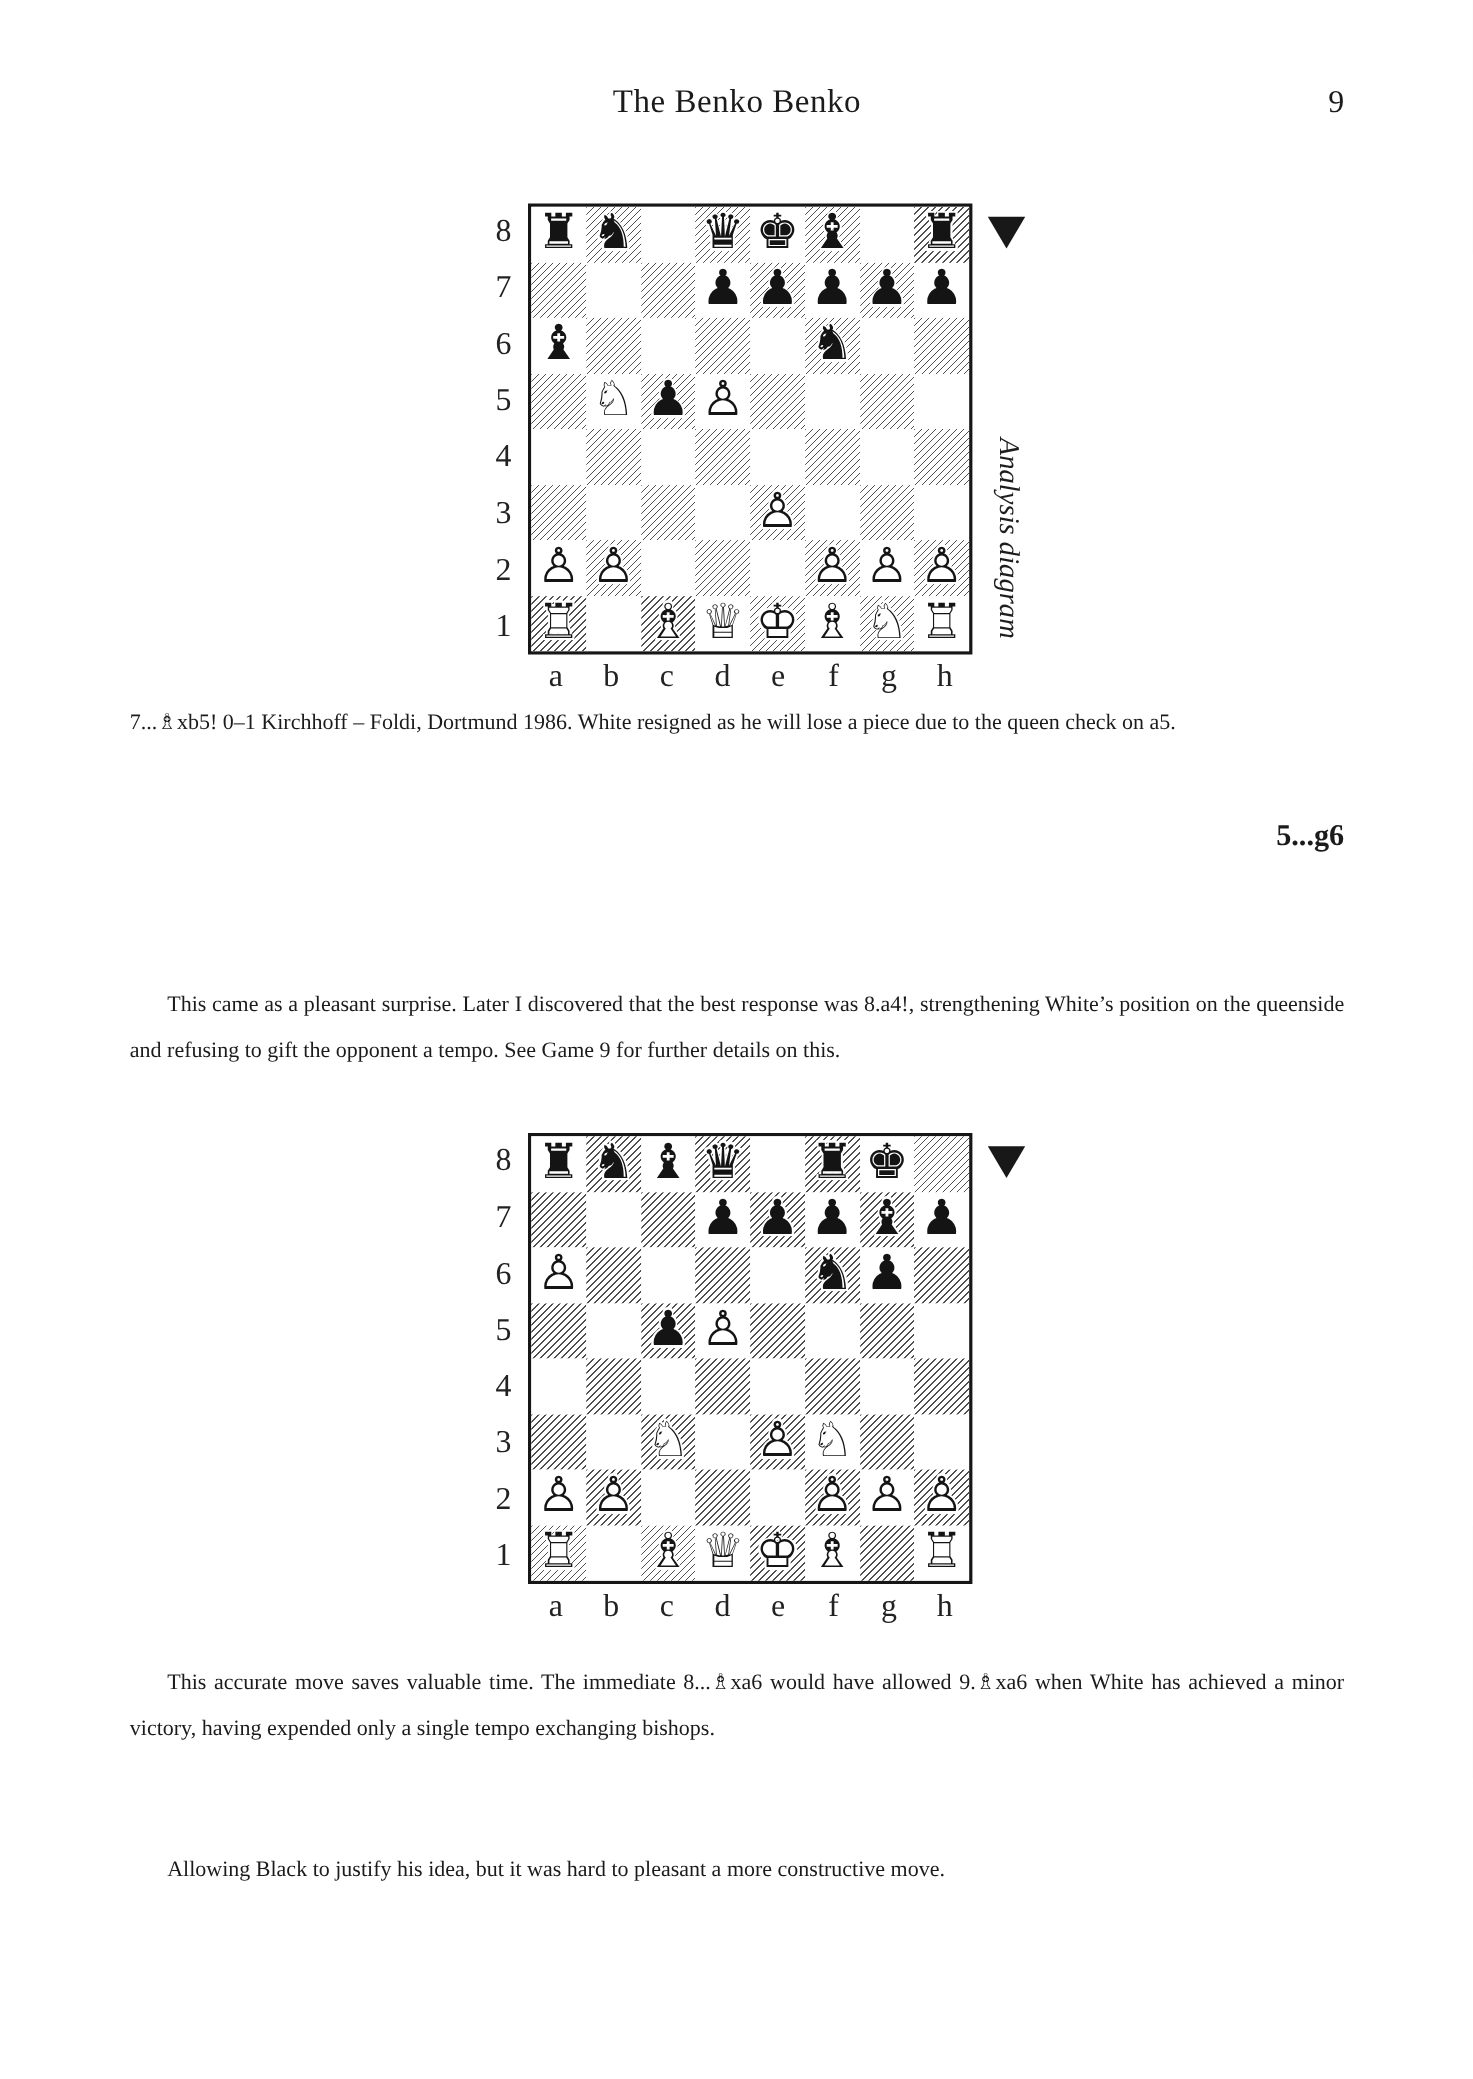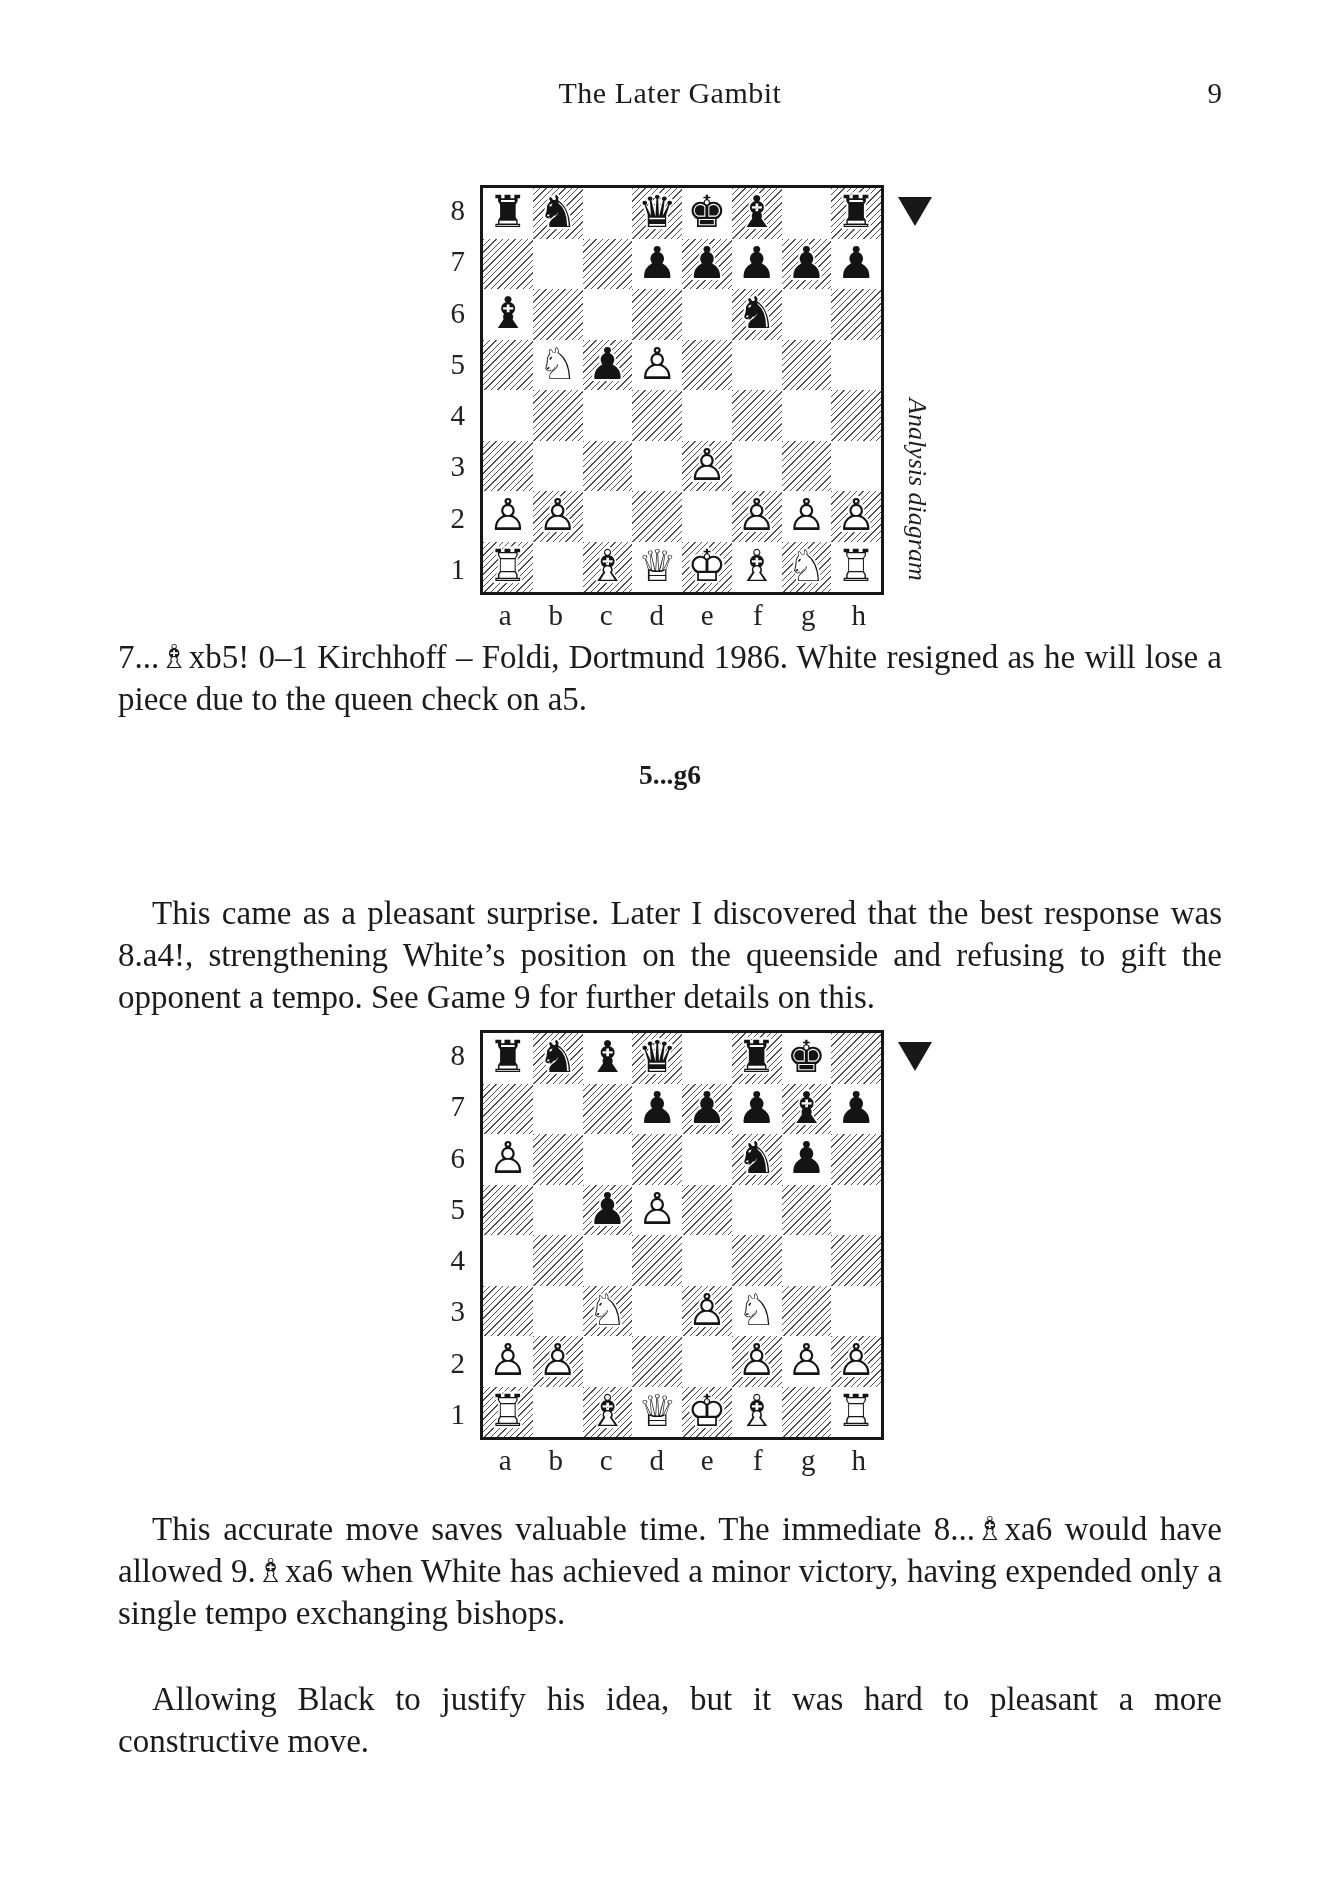--- a/index.html
+++ b/index.html
@@ -16,26 +16,26 @@
   .running-header{position:absolute;left:118px;top:76px;width:1104px;height:40px;}
   .page-title{
     position:absolute;left:0;right:0;text-align:center;
     font-size:30px;letter-spacing:.5px;
   }
   .page-number{position:absolute;right:0;top:1px;font-size:29px;}
 
   
   .tblock{
     position:absolute;left:118px;width:1104px;
-    font-size:33px;line-height:42px;margin:0;
+    font-size:20px;line-height:42px;margin:0;
   }
   .para{text-align:justify;}
   .noindent{text-indent:0;}
   .indent{text-indent:34px;}
-  .moveline{font-weight:bold;text-align:center;font-size:27.5px;margin-top:16px;}
+  .moveline{font-weight:bold;text-align:right;font-size:27.5px;}
 
   
   .diagram{position:absolute;left:432px;width:560px;}
   .board-row{display:flex;align-items:stretch;}
   .rank-labels{
     width:48px;height:410px;display:flex;flex-direction:column;
     box-sizing:border-box;padding-right:15px;
   }
   .rank-label{
     flex:1;display:flex;align-items:center;justify-content:flex-end;
@@ -79,21 +79,21 @@
   .file-label{
     flex:1;text-align:center;font-size:29px;color:#222;
   }
 </style>
 </head>
 <body>
 
 <div class="page">
 
   <div class="running-header">
-    <div class="page-title">The Later Gambit</div>
+    <div class="page-title">The Benko Benko</div>
     <div class="page-number">9</div>
   </div>
 
   <section class="diagram" style="top:185px">
     <div class="board-row">
       <div class="rank-labels">
           <div class="rank-label">8</div>
           <div class="rank-label">7</div>
           <div class="rank-label">6</div>
           <div class="rank-label">5</div>

